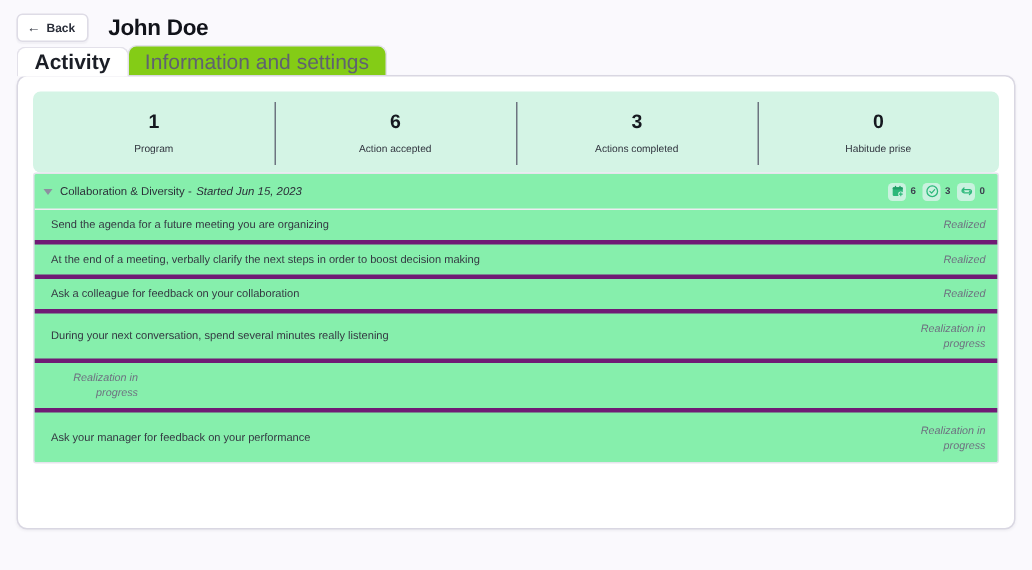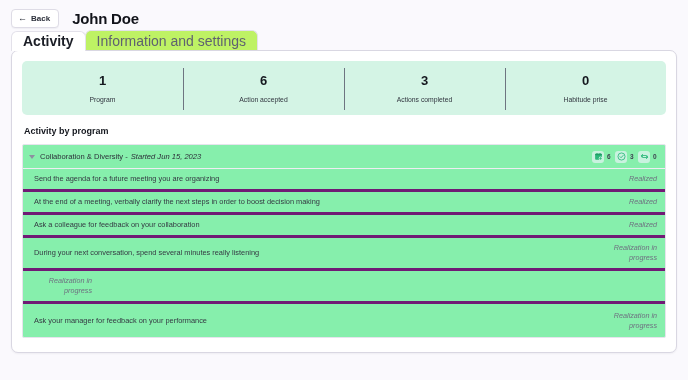--- a/index.html
+++ b/index.html
@@ -79,21 +79,21 @@
   }
   .tab.active {
     background: #ffffff;
     font-weight: bold;
     color: #1b1e26;
     z-index: 2;
     margin-bottom: -1px;
     padding-bottom: 1px;
   }
   .tab.inactive {
-    background: #bef264;
+    background: #84cc16;
     color: #5f6270;
     margin-left: -1px;
     margin-bottom: 0px;
   }
 
   
   .activity-card {
     margin: 0 11px 0 11px;
     background: #ffffff;
     border: 1px solid #d9d7e2;
@@ -279,21 +279,20 @@
     <div class="stat">
       <div class="stat-value">3</div>
       <div class="stat-label">Actions completed</div>
     </div>
     <div class="stat">
       <div class="stat-value">0</div>
       <div class="stat-label">Habitude prise</div>
     </div>
   </div>
 
-  <div class="section-title">Activity by program</div>
 
   <div class="program-card">
 
     <div class="program-header">
       <span class="collapse-caret"></span>
       <span class="program-name">Collaboration &amp; Diversity -</span>
       <span class="program-started">Started Jun 15, 2023</span>
 
       <div class="badge-group">
 

